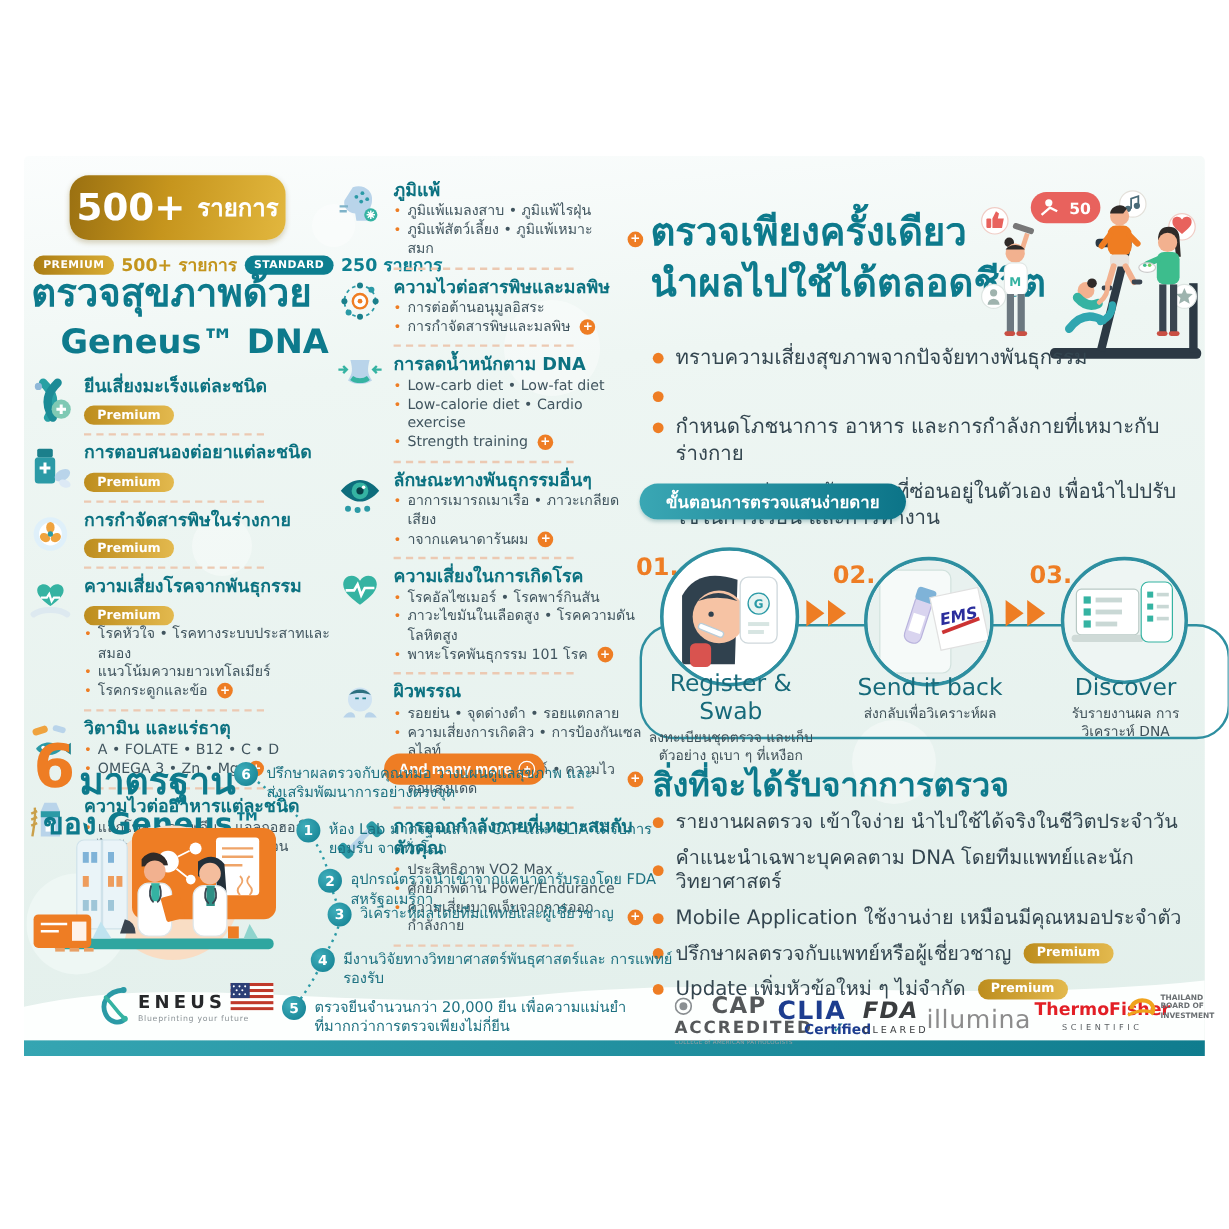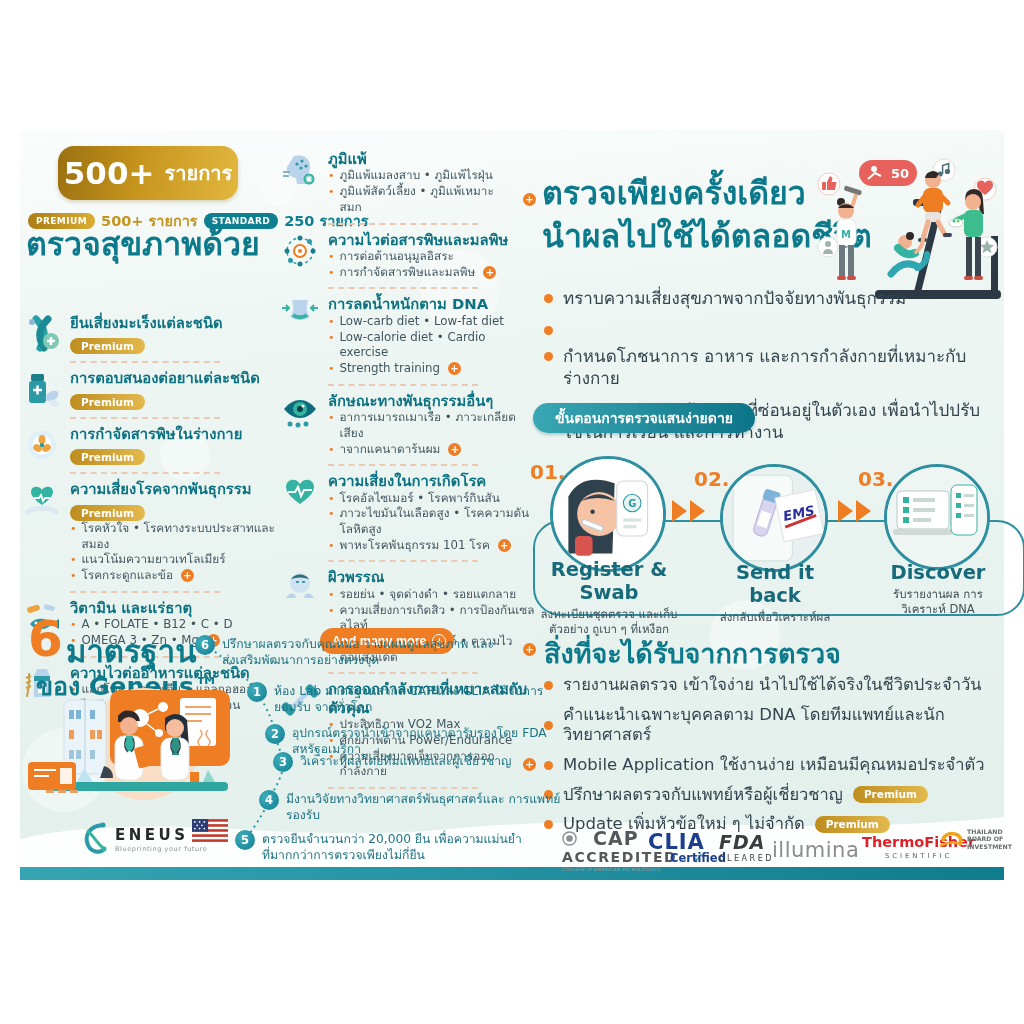--- a/index.html
+++ b/index.html
@@ -67,21 +67,21 @@
 .c3{left:864px;top:334px;width:106px;height:106px}
 .step-num{position:absolute;font-size:20px;font-weight:bold;color:var(--orange)}
 .n1{left:510px;top:330px}.n2{left:674px;top:337px}.n3{left:838px;top:337px}
 .chevs{position:absolute;display:flex;gap:3px}
 .ch{width:0;height:0;border-top:11px solid transparent;border-bottom:11px solid transparent;border-left:15px solid var(--orange)}
 .g1{left:652px;top:370px}.g2{left:818px;top:370px}
 .step-label{position:absolute;text-align:center}
 .s1{left:516px;top:428px;width:146px}
 .s2{left:688px;top:431px;width:134px}
 .s3{left:854px;top:431px;width:128px}
-.step-title{font-size:19.5px;font-weight:bold;color:var(--tealdark)}
+.step-title{font-size:19.5px;font-weight:normal;color:var(--tealdark)}
 .step-cap{font-size:11.5px;color:#3f5058;line-height:1.3;margin-top:3px}
 .rcv-head{position:absolute;left:524px;top:502px;font-size:27px;font-weight:bold;color:var(--teal)}
 .rcv-list{position:absolute;left:524px;top:545px;width:472px}
 .rcv-item{display:flex;align-items:center;gap:10px;margin-bottom:9px;font-size:16.5px;color:var(--dark);line-height:1.25}
 .rcv-item .odot{margin-top:0}
 
 .std6{position:absolute;left:8px;top:484px;font-size:50px;font-weight:bold;color:var(--orange);line-height:1}
 .std-word{position:absolute;left:46px;top:496px;font-size:31px;font-weight:bold;color:var(--teal)}
 .std-sub{position:absolute;left:16px;top:536px;font-size:25px;font-weight:bold;color:var(--teal)}
 .standards{position:absolute;left:175px;top:505px;width:390px;height:240px}
@@ -140,20 +140,21 @@
       <span class="b-num">500+</span>
       <span class="b-word">รายการ</span>
     </div>
     <div class="tier-row">
       <span class="pill-sm pill-gold">PREMIUM</span>
       <span class="tier-val-gold">500+ รายการ</span>
       <span class="pill-sm pill-teal">STANDARD</span>
       <span class="tier-val-teal">250 รายการ</span>
     </div>
     <div class="title1">ตรวจสุขภาพด้วย</div>
+    <div class="title2">Geneus™ DNA</div>
 
     <div class="cat-list cat-left">
       <div class="cat-item">
           <span class="cat-icon"><svg viewBox="0 0 40 40">
               <path d="M14 5 C22 13 26 21 18 34" stroke="#27a0a4" stroke-width="7" fill="none" stroke-linecap="round"></path>
               <path d="M26 5 C18 13 14 21 22 34" stroke="#1b8b96" stroke-width="7" fill="none" stroke-linecap="round"></path>
               <circle cx="29" cy="27" r="8" fill="#7fc9b4"></circle>
               <path d="M25 27h8M29 23v8" stroke="#fff" stroke-width="2.5"></path>
               <circle cx="10" cy="8" r="3" fill="#8fb8d8"></circle>
             </svg></span>

